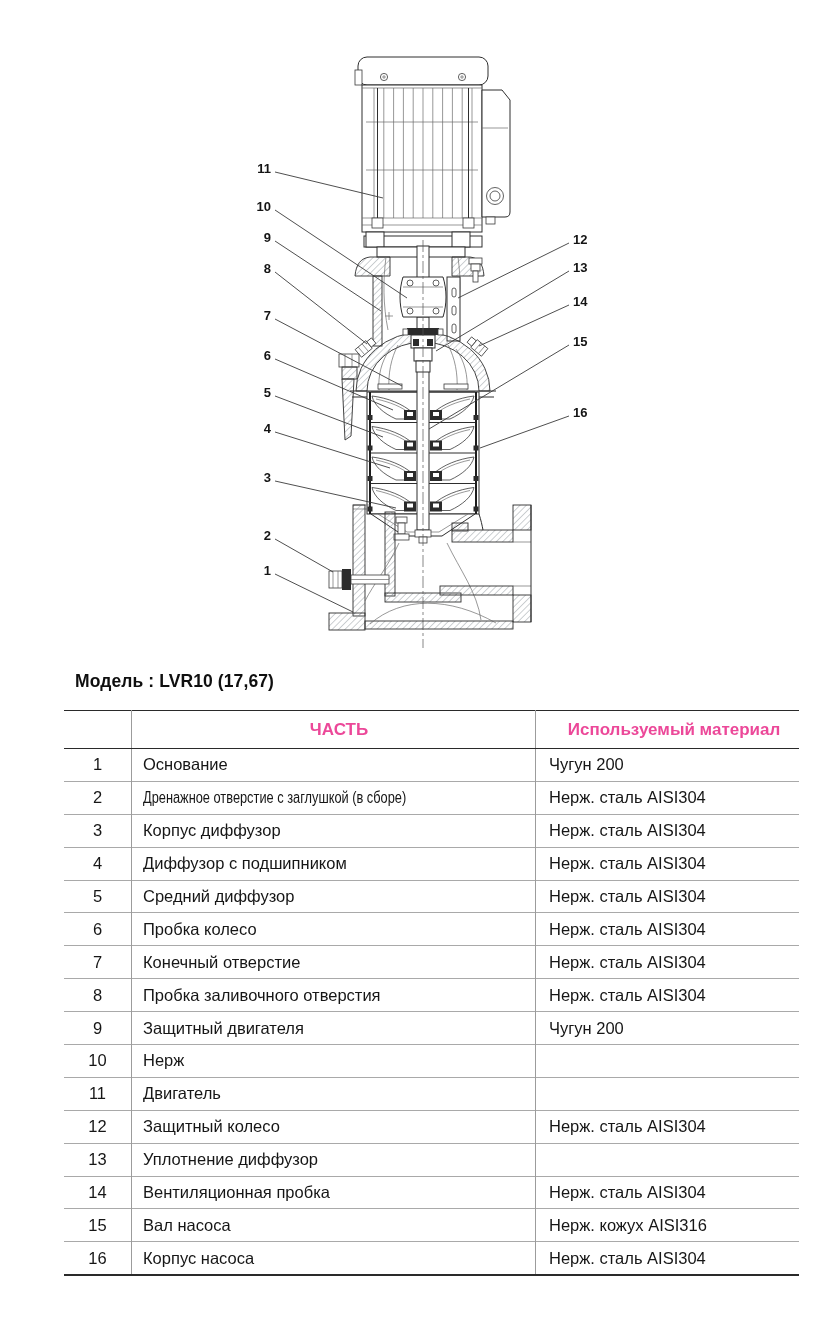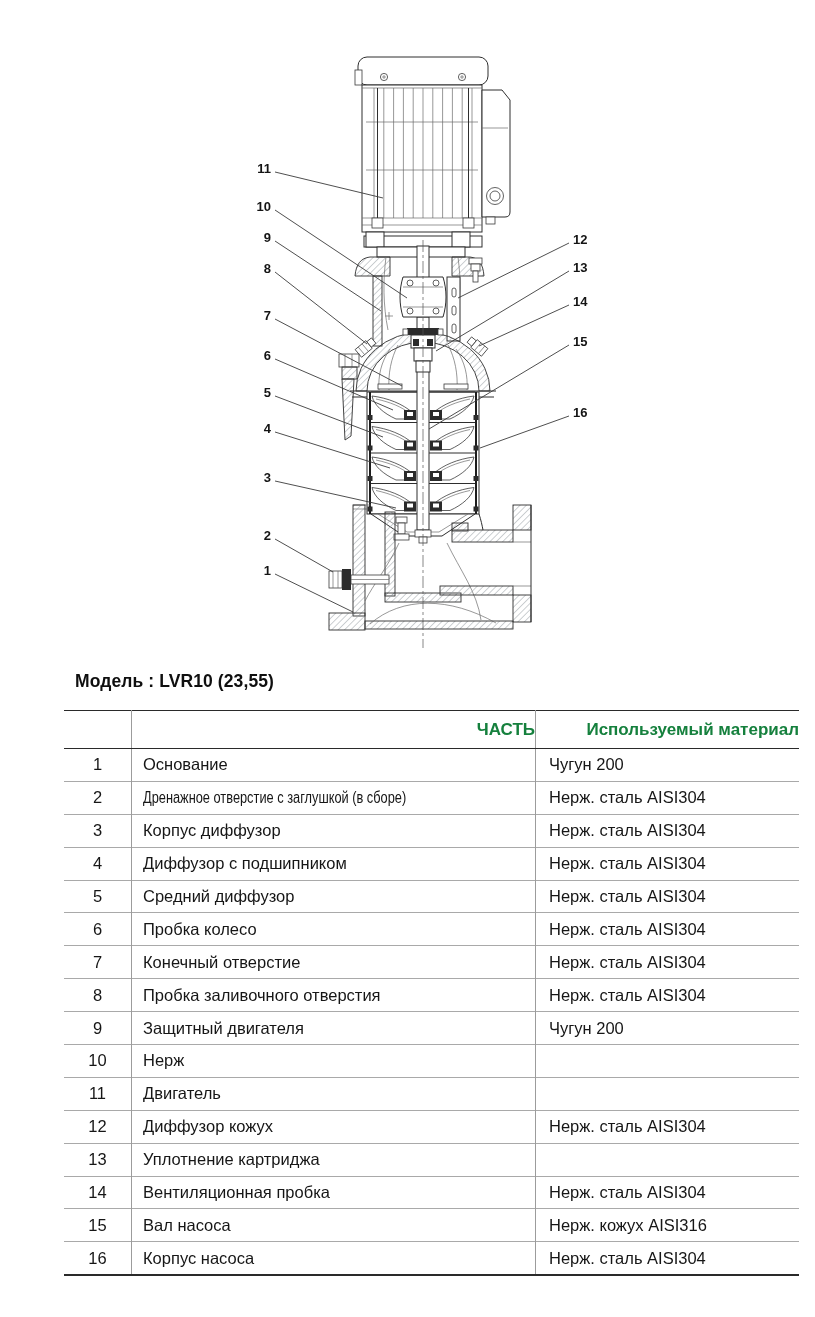--- a/index.html
+++ b/index.html
@@ -26,22 +26,22 @@
     position:absolute;left:75px;top:671px;font-size:17.5px;font-weight:bold;color:#0f0f0f;
     letter-spacing:.1px;
   }
   
   #parts-table{
     position:absolute;left:64px;top:710px;width:709px;
     border-collapse:collapse;table-layout:fixed;
     border-top:1.6px solid #2a2a2a;border-bottom:2.4px solid #2a2a2a;
   }
   #parts-table th{
-    height:37px;font-size:17px;font-weight:bold;text-align:right;padding:0;
-    border-bottom:1.9px solid #2a2a2a;vertical-align:middle;color:#15803d;
+    height:37px;font-size:17px;font-weight:bold;text-align:center;padding:0;
+    border-bottom:1.9px solid #2a2a2a;vertical-align:middle;color:#ec4899;
   }
   #parts-table td{
     height:31.9px;font-size:16.5px;padding:0;vertical-align:middle;color:#161616;
     border-top:1px solid #a9a9a9;
   }
   #parts-table tbody tr:first-child td{border-top:none;}
   .col-num{width:67px;text-align:center;border-right:1px solid #9c9c9c;}
   .col-part{width:392px;padding-left:11px !important;border-right:1px solid #9c9c9c;}
   .col-material{width:250px;padding-left:13px !important;}
   .condensed{display:inline-block;transform:scaleX(.8);transform-origin:0 50%;white-space:nowrap;font-size:16px;}
@@ -245,21 +245,21 @@
       <text x="573" y="271.5" class="callout right">13</text>
       <line x1="569" y1="305" x2="479" y2="346" class="leader"></line>
       <text x="573" y="305.5" class="callout right">14</text>
       <line x1="569" y1="345" x2="429" y2="429" class="leader"></line>
       <text x="573" y="345.5" class="callout right">15</text>
       <line x1="569" y1="416" x2="480" y2="448" class="leader"></line>
       <text x="573" y="416.5" class="callout right">16</text>
     </g>
 </svg>
 
-<div id="model-title">Модель : LVR10 (23,55)</div>
+<div id="model-title">Модель : LVR10 (17,67)</div>
 
 <table id="parts-table">
   <thead>
     <tr>
       <th class="col-num"></th>
       <th class="col-part">ЧАСТЬ</th>
       <th class="col-material">Используемый материал</th>
     </tr>
   </thead>
   <tbody>
@@ -313,26 +313,26 @@
         <td class="col-part">Нерж</td>
         <td class="col-material"></td>
       </tr>
       <tr>
         <td class="col-num">11</td>
         <td class="col-part">Двигатель</td>
         <td class="col-material"></td>
       </tr>
       <tr>
         <td class="col-num">12</td>
-        <td class="col-part">Диффузор кожух</td>
+        <td class="col-part">Защитный колесо</td>
         <td class="col-material">Нерж. сталь AISI304</td>
       </tr>
       <tr>
         <td class="col-num">13</td>
-        <td class="col-part">Уплотнение картриджа</td>
+        <td class="col-part">Уплотнение диффузор</td>
         <td class="col-material"></td>
       </tr>
       <tr>
         <td class="col-num">14</td>
         <td class="col-part">Вентиляционная пробка</td>
         <td class="col-material">Нерж. сталь AISI304</td>
       </tr>
       <tr>
         <td class="col-num">15</td>
         <td class="col-part">Вал насоса</td>

